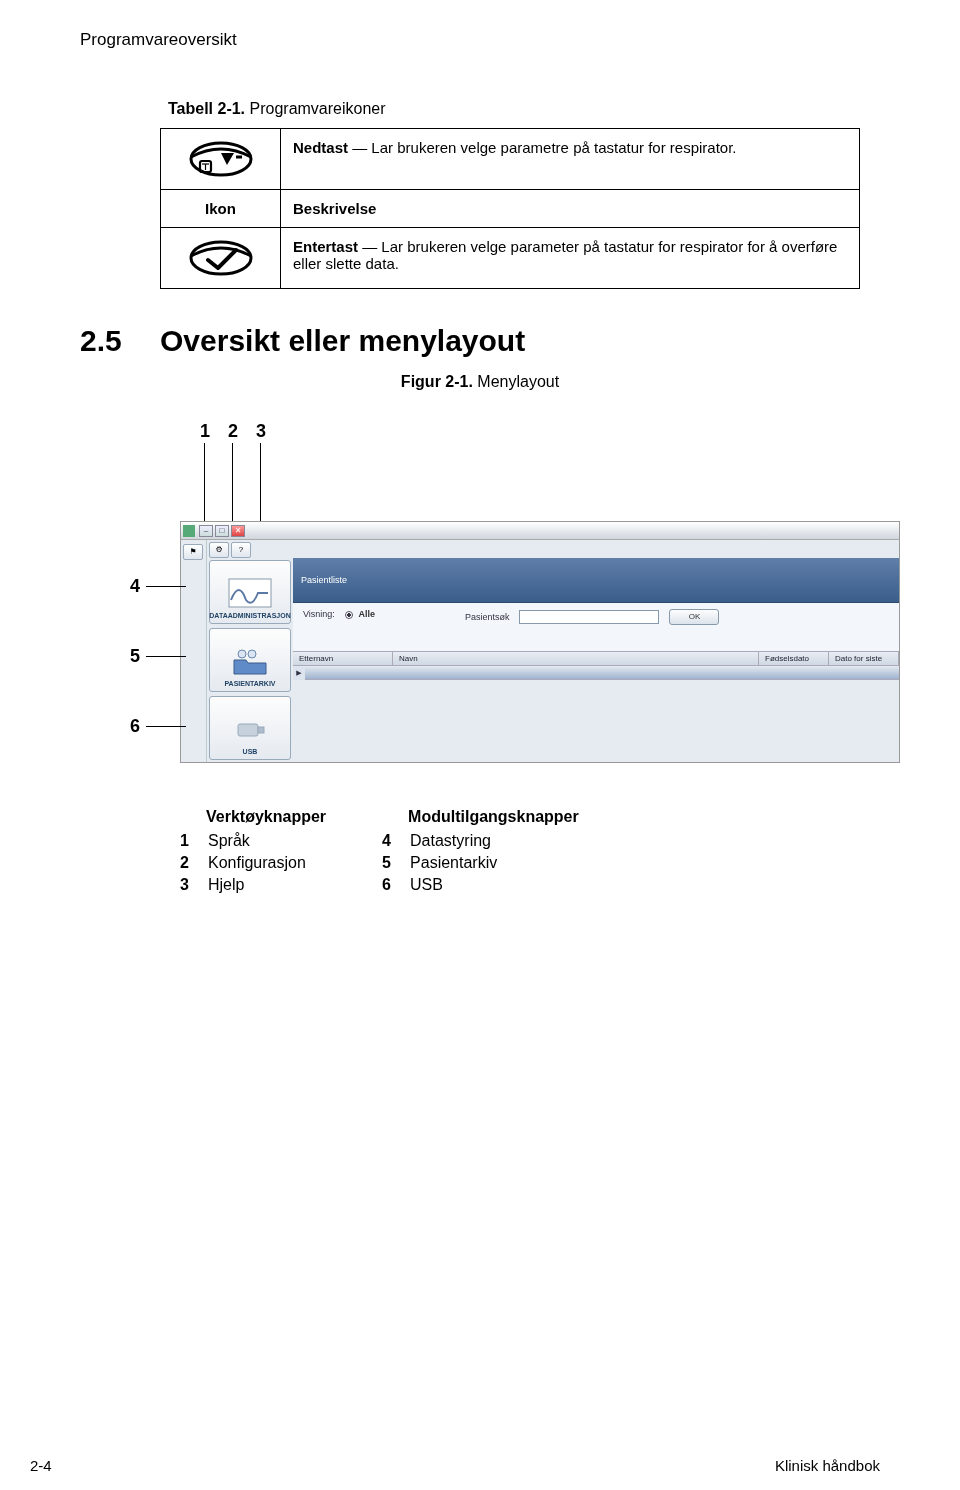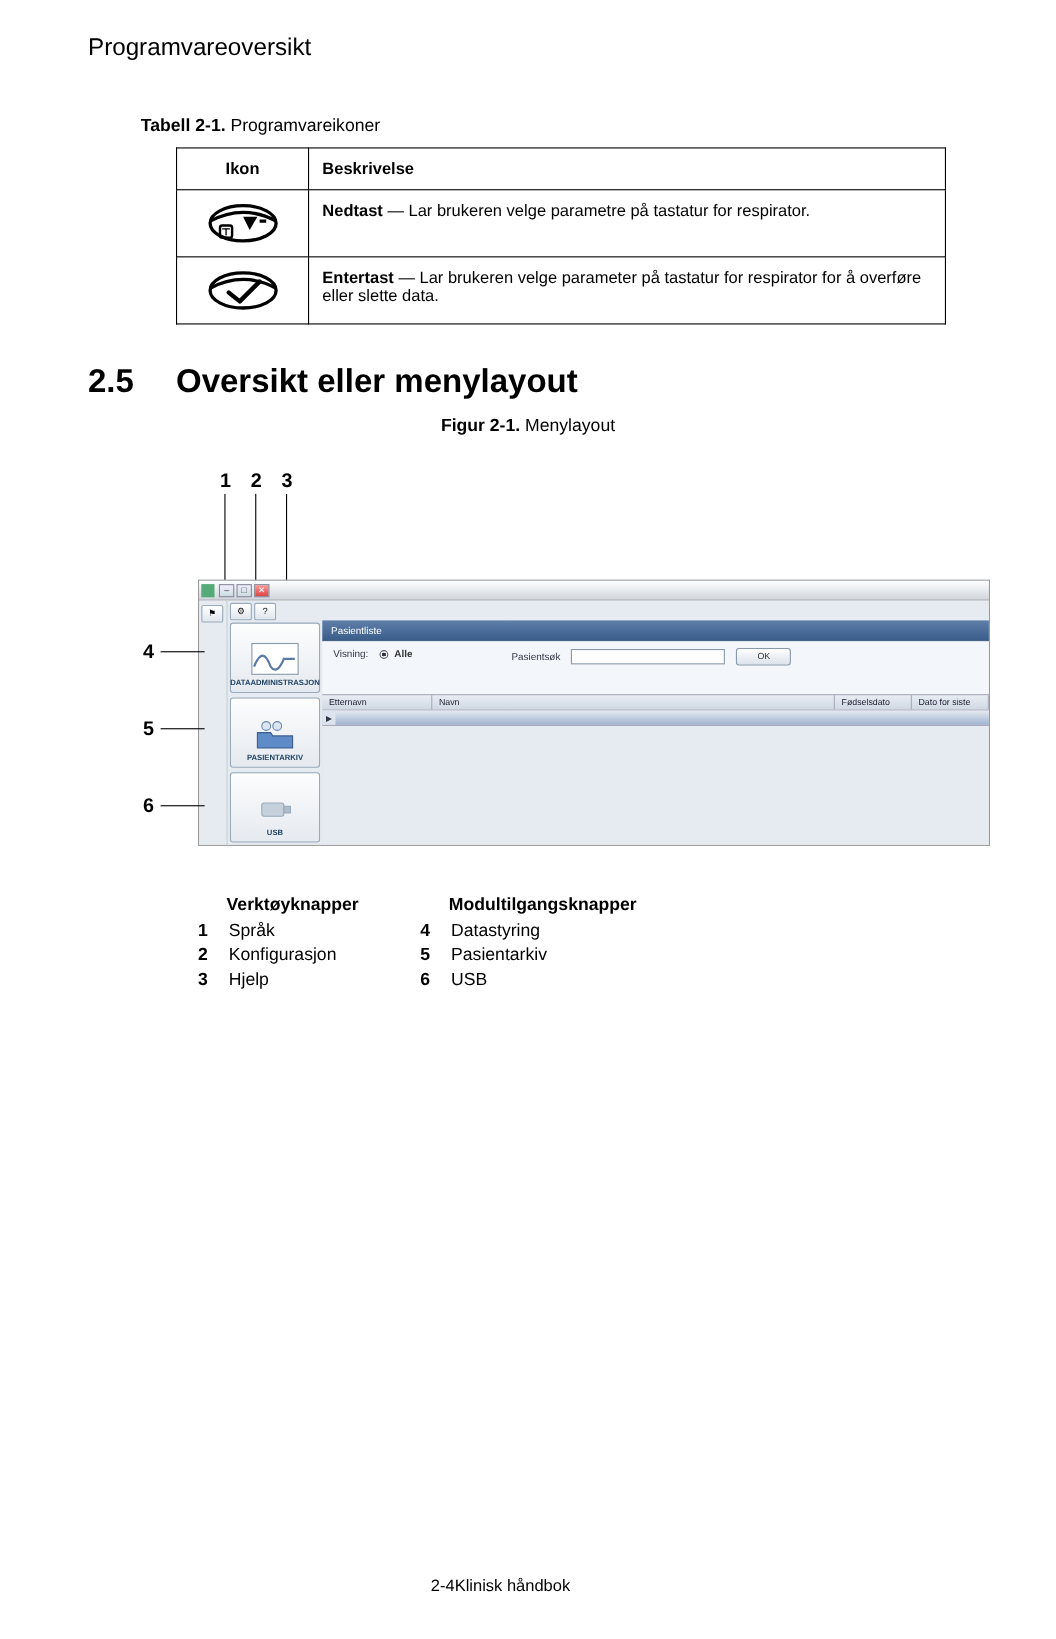--- a/index.html
+++ b/index.html
@@ -9,25 +9,25 @@
     color: #000;
     background: #fff;
     width: 960px;
     height: 1490px;
     position: relative;
   }
   .page {
     padding: 30px 80px 0 80px;
   }
   .header-section {
-    font-size: 22px;
+    font-size: 17px;
     margin-bottom: 50px;
   }
   .table-caption {
-    margin-left: 48px;
+    margin-left: 88px;
     margin-bottom: 10px;
     font-size: 16px;
   }
   .table-caption .bold { font-weight: bold; }
   .icon-table {
     margin-left: 80px;
     border-collapse: collapse;
     width: 700px;
   }
   .icon-table td, .icon-table th {
@@ -159,21 +159,21 @@
     margin-top: 2px;
   }
   .main-panel {
     flex: 1;
     background: #e6ebf1;
   }
   .panel-tab {
     background: linear-gradient(#5f7fa9,#3a5d8a);
     color: #fff;
     font-size: 9px;
-    padding: 4px 8px;
+    padding: 17px 8px;
     border-bottom: 1px solid #2a4a70;
   }
   .filter-row {
     background: #f3f6fa;
     padding: 6px 10px;
     font-size: 9px;
     color: #333;
     display: flex;
     align-items: flex-start;
     gap: 30px;
@@ -241,61 +241,61 @@
     gap: 56px;
     font-size: 16px;
   }
   .legend-col { }
   .legend-head { font-weight: bold; margin-bottom: 6px; margin-left:26px; }
   .legend-row { display:flex; gap:14px; margin-bottom:4px; }
   .legend-row .n { font-weight:bold; width:14px; }
 
   .footer {
     position: absolute;
-    bottom: 40px;
+    bottom: 16px;
     left: 0; right: 0;
     display: flex;
-    justify-content: center;
+    justify-content: space-between;
     padding: 0 80px 0 30px;
     font-size: 15px;
   }
 </style>
 </head>
 <body>
 
 <div class="page">
   <div class="header-section">Programvareoversikt</div>
 
   <div class="table-caption">
     <span class="bold">Tabell 2-1.</span><span>  Programvareikoner</span>
   </div>
 
   <table class="icon-table">
     <tbody>
         <tr>
-      <th class="icon-col">Ikon</th>
-      <th>Beskrivelse</th>
-    </tr>
-    <tr>
       <td class="icon-col icon-cell">
         <svg width="70" height="40" viewBox="0 0 70 40">
           <ellipse cx="35" cy="20" rx="30" ry="16" fill="none" stroke="#000" stroke-width="3"></ellipse>
           <path d="M 5 18 Q 35 2 65 18" fill="none" stroke="#000" stroke-width="3"></path>
           <rect x="14" y="22" width="11" height="11" rx="2" fill="none" stroke="#000" stroke-width="2.2"></rect>
           <line x1="16" y1="25" x2="23" y2="25" stroke="#000" stroke-width="1.2"></line>
           <line x1="19.5" y1="25" x2="19.5" y2="31" stroke="#000" stroke-width="1.2"></line>
           <path d="M 35 14 L 48 14 L 41 26 Z" fill="#000"></path>
           <line x1="50" y1="18" x2="56" y2="18" stroke="#000" stroke-width="3"></line>
         </svg>
       </td>
       <td>
         <span style="font-weight:bold">Nedtast</span><span> — Lar brukeren velge parametre på tastatur for respirator.</span>
       </td>
     </tr>
     <tr>
+      <th class="icon-col">Ikon</th>
+      <th>Beskrivelse</th>
+    </tr>
+    <tr>
       <td class="icon-col icon-cell">
         <svg width="70" height="40" viewBox="0 0 70 40">
           <ellipse cx="35" cy="20" rx="30" ry="16" fill="none" stroke="#000" stroke-width="3"></ellipse>
           <path d="M 5 18 Q 35 2 65 18" fill="none" stroke="#000" stroke-width="3"></path>
           <path d="M 22 22 L 32 30 L 50 12" fill="none" stroke="#000" stroke-width="4" stroke-linecap="round" stroke-linejoin="round"></path>
         </svg>
       </td>
       <td>
         <span style="font-weight:bold">Entertast</span><span> — Lar brukeren velge parameter på tastatur for respirator for å overføre eller slette data.</span>
       </td>

